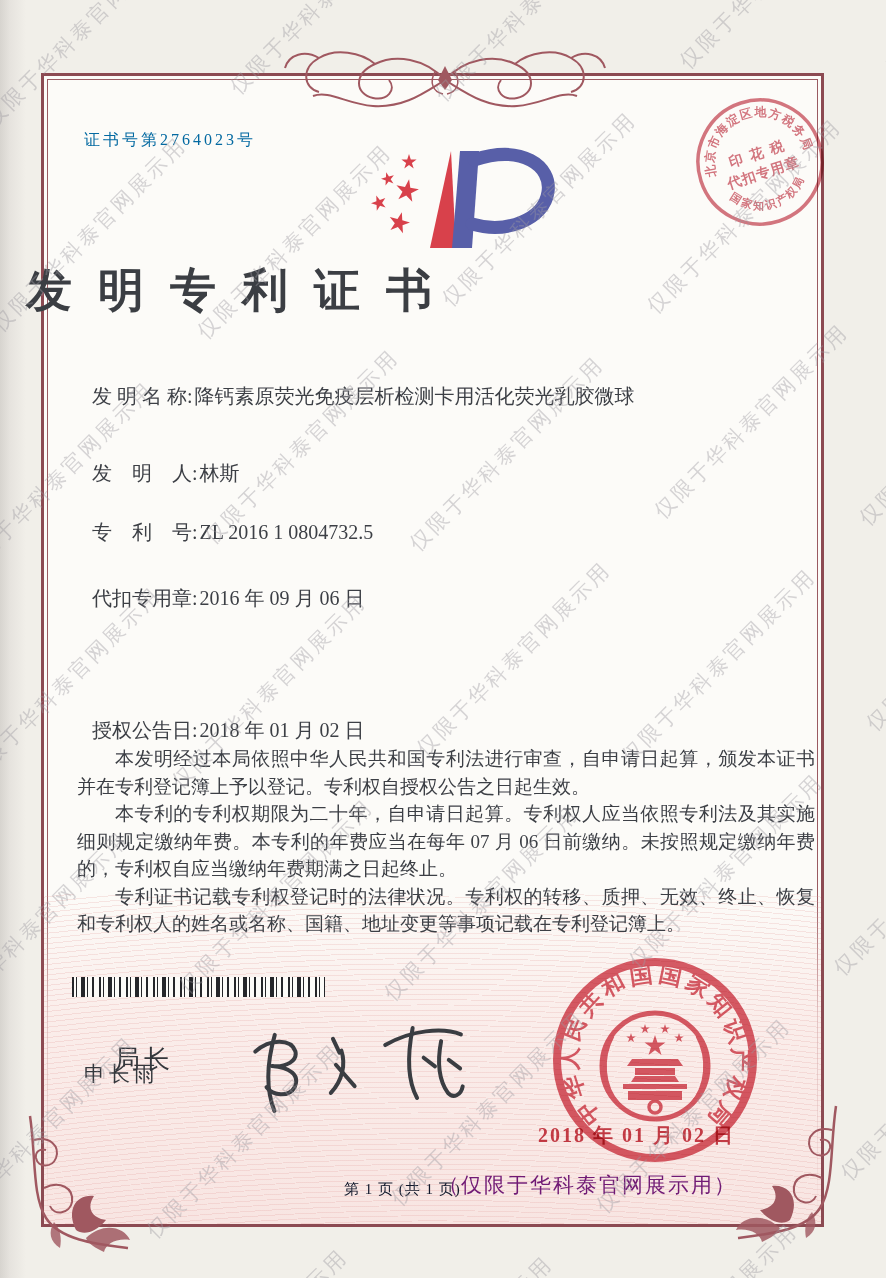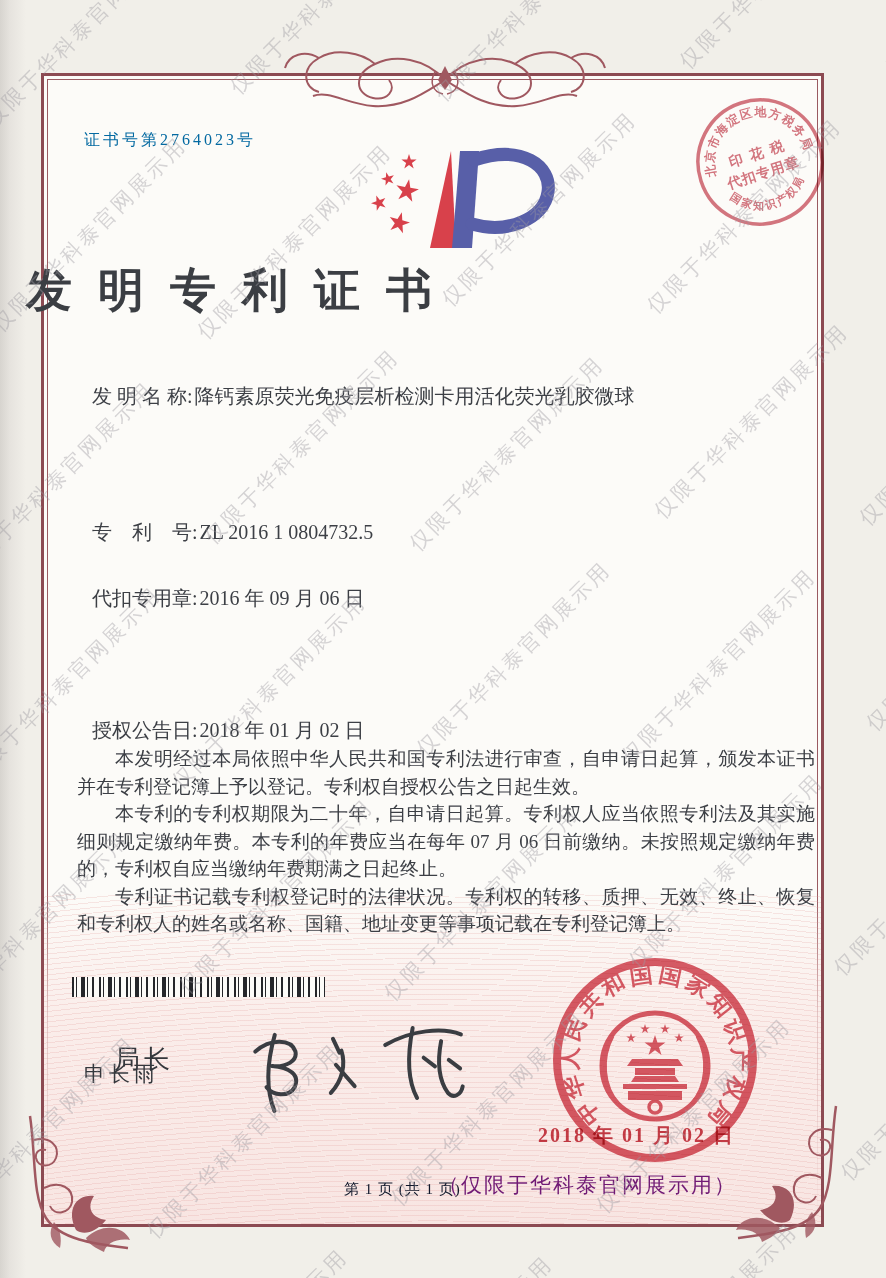--- a/index.html
+++ b/index.html
@@ -125,20 +125,22 @@
     <g fill="var(--logo_blue)">
       <path d="M460,151 L452,248 L472,248 L479,151 Z"></path>
     </g>
     <path d="M474,160 C522,144 552,166 548,192 C544,220 506,234 472,224" fill="none" stroke="var(--logo_blue)" stroke-width="13" stroke-linecap="round"></path>
   </svg>
 
   <div class="title">发明专利证书</div>
 
   <div class="frow" style="top:383px">
     <span class="flabel">发 明 名 称:</span><span class="fval">降钙素原荧光免疫层析检测卡用活化荧光乳胶微球</span></div>
+  <div class="frow" style="top:460px">
+    <span class="flabel">发　明　人:</span><span class="fval">林斯</span></div>
   <div class="frow" style="top:519px">
     <span class="flabel">专　利　号:</span><span class="fval">ZL 2016 1 0804732.5</span></div>
   <div class="frow" style="top:585px">
     <span class="flabel">代扣专用章:</span><span class="fval">2016 年 09 月 06 日</span></div>
   <div class="frow" style="top:717px">
     <span class="flabel">授权公告日:</span><span class="fval">2018 年 01 月 02 日</span></div>
 
   <div class="paras">
     <p>本发明经过本局依照中华人民共和国专利法进行审查，自申请日起算，颁发本证书并在专利登记簿上予以登记。专利权自授权公告之日起生效。</p>
     <p>本专利的专利权期限为二十年，自申请日起算。专利权人应当依照专利法及其实施细则规定缴纳年费。本专利的年费应当在每年 07 月 06 日前缴纳。未按照规定缴纳年费的，专利权自应当缴纳年费期满之日起终止。</p>

